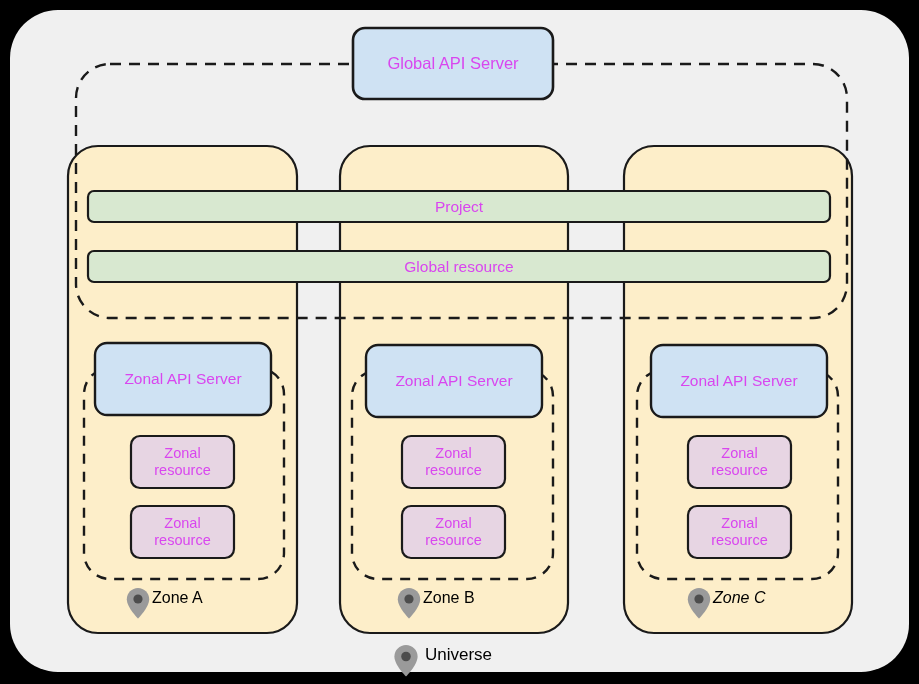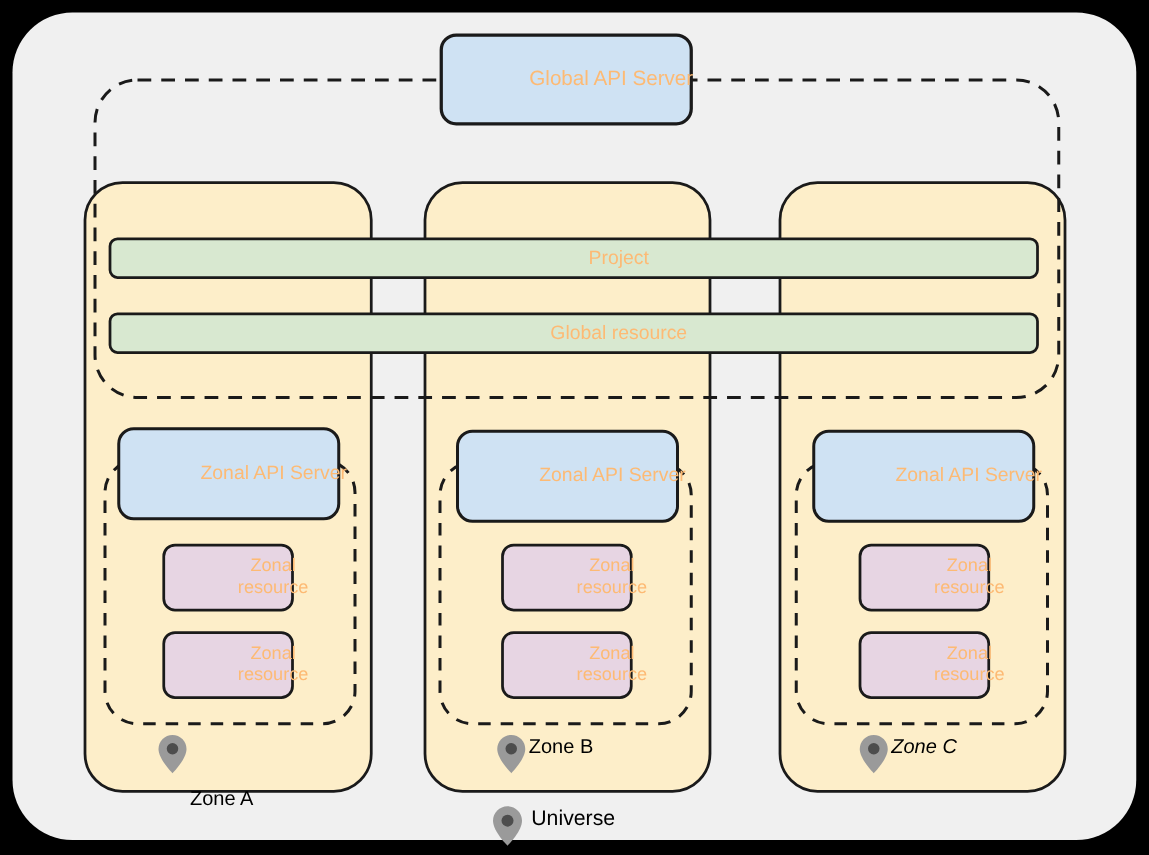--- a/index.html
+++ b/index.html
@@ -1,21 +1,21 @@
 <!DOCTYPE html>
 <html><head>
 <meta charset="utf-8">
 <style>
   html,body{margin:0;padding:0;background:#000;}
   body{width:919px;height:684px;overflow:hidden;
        font-family:"Liberation Sans","DejaVu Sans",sans-serif;}
   #canvas{position:relative;width:919px;height:684px;}
   #canvas svg{position:absolute;left:0;top:0;}
   .lbl{position:absolute;display:flex;align-items:center;justify-content:center;
-       text-align:center;color:#fdba74;line-height:1.15;pointer-events:none;padding-left:36px;}
+       text-align:center;color:#d946ef;line-height:1.15;pointer-events:none;}
   .pin-row{position:absolute;display:flex;align-items:center;gap:8px;}
   .pin-txt{color:#000;white-space:nowrap;}
 </style>
 </head>
 <body>
 
 <div id="canvas">
 
   <svg width="919" height="684" viewBox="0 0 919 684">
 
@@ -102,21 +102,21 @@
   <div class="lbl" style="left:688px;top:436px;width:103px;height:52px;font-size:14.5px;flex-direction:column;">
     <span>Zonal</span>
     <span>resource</span>
   </div>
   <div class="lbl" style="left:688px;top:506px;width:103px;height:52px;font-size:14.5px;flex-direction:column;">
     <span>Zonal</span>
     <span>resource</span>
   </div>
 
   <div class="pin-row" style="left:152px;top:589px;">
-    <span class="pin-txt" style="font-size:16px;margin-top:42px;">Zone A</span>
+    <span class="pin-txt" style="font-size:16px;">Zone A</span>
   </div>
   <div class="pin-row" style="left:423px;top:589px;">
     <span class="pin-txt" style="font-size:16px;">Zone B</span>
   </div>
   <div class="pin-row" style="left:713px;top:589px;">
     <span class="pin-txt" style="font-size:16px;font-style:italic;">Zone C</span>
   </div>
 
   <div class="pin-row" style="left:425px;top:645px;">
     <span class="pin-txt" style="font-size:17px;">Universe</span>

